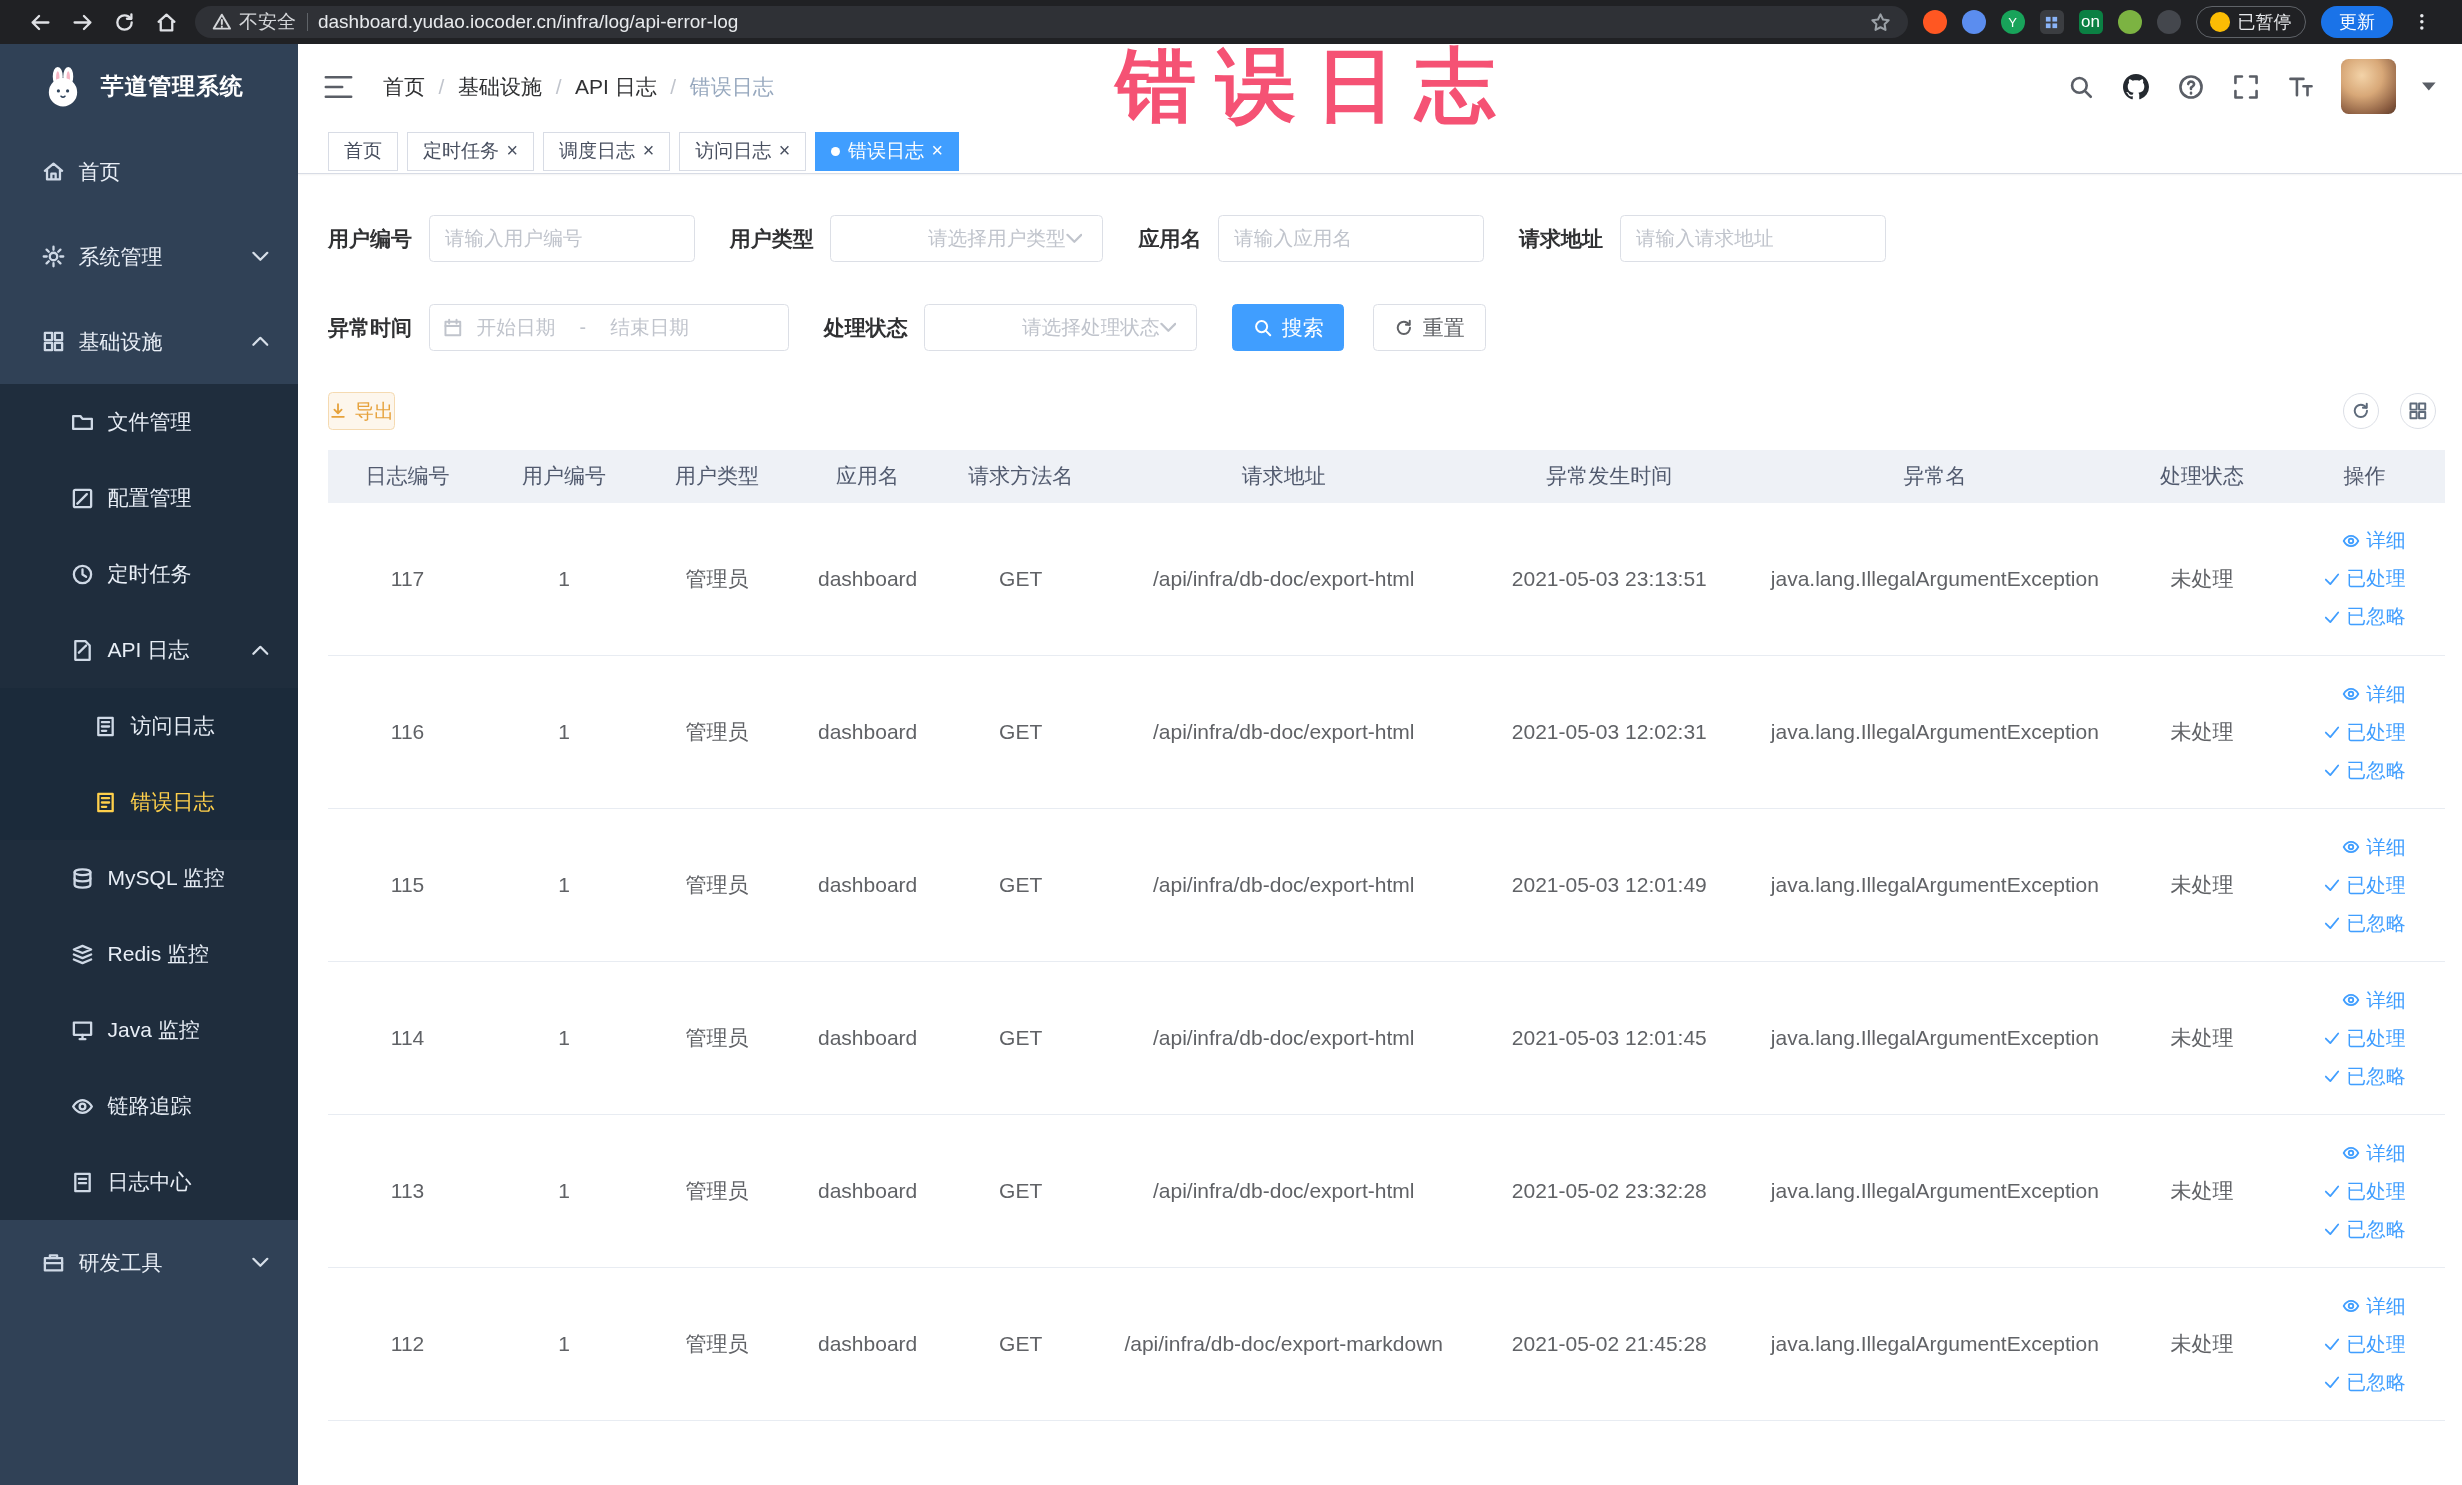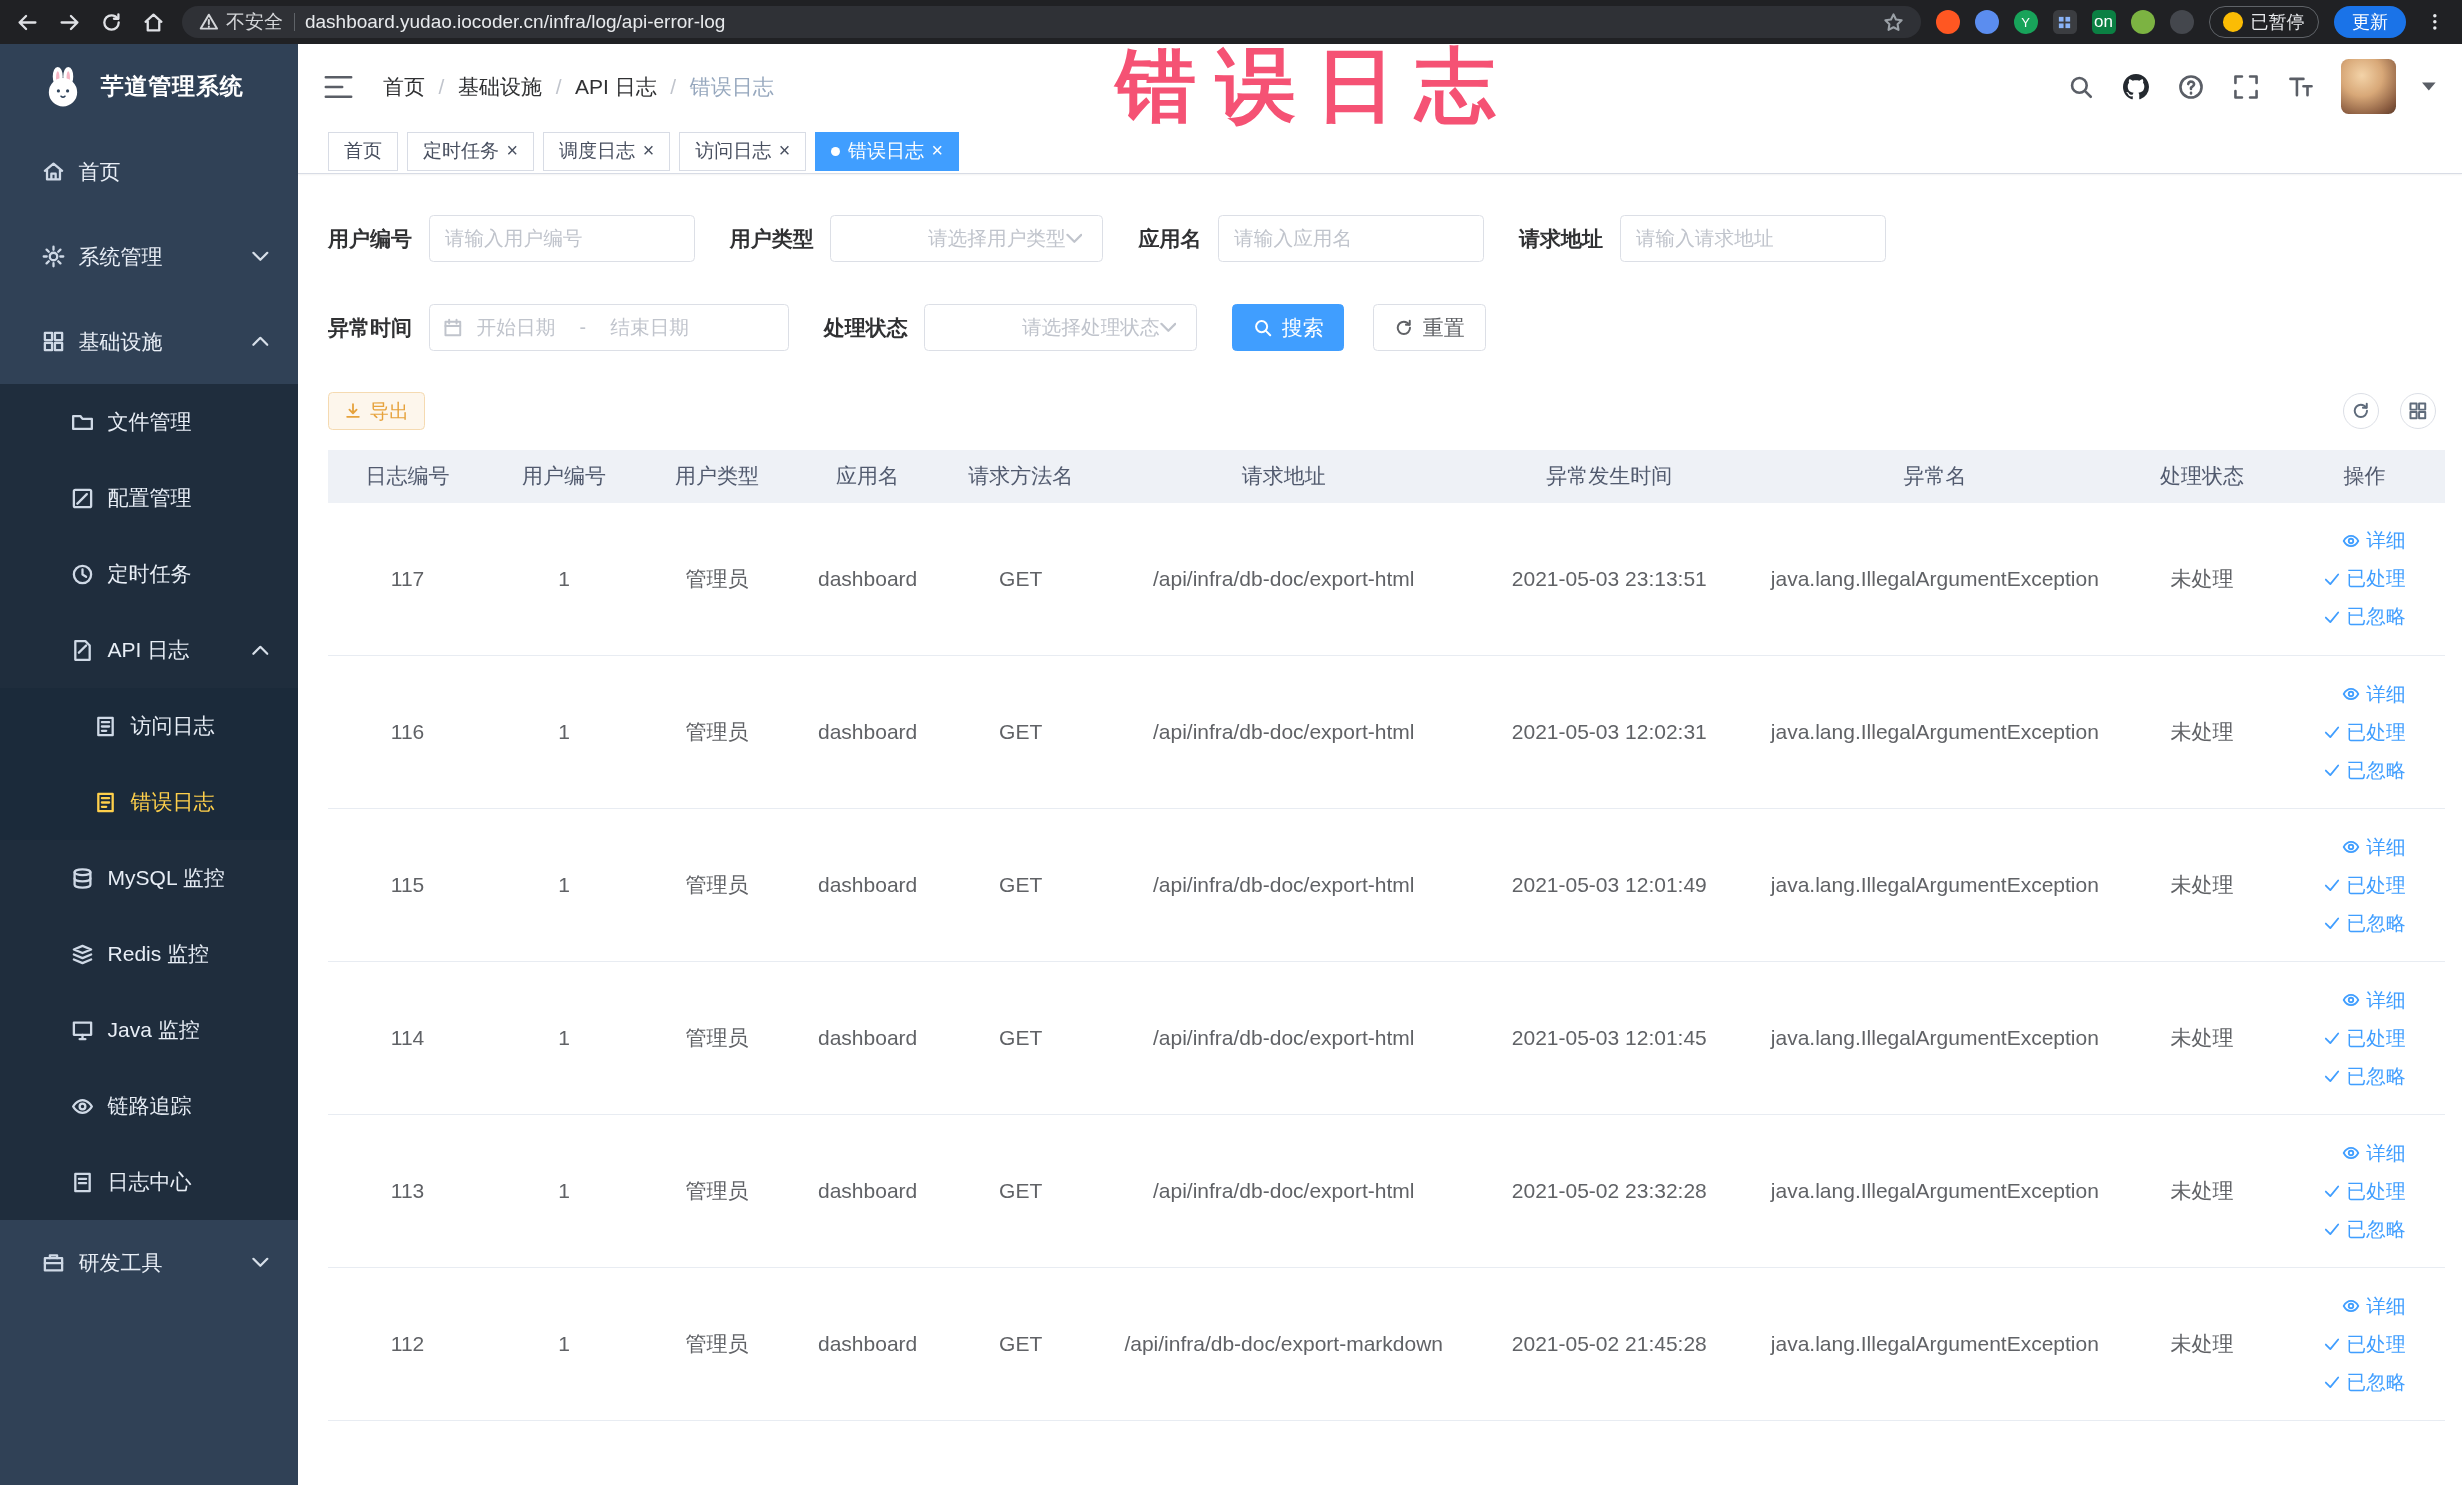--- a/index.html
+++ b/index.html
@@ -5,21 +5,21 @@
   * { margin:0; padding:0; box-sizing:border-box; }
   html,body { background:#fff; }
   body { font-family:"Liberation Sans","DejaVu Sans",sans-serif; }
   .screen { width:2462px; height:1486px; display:flex; flex-direction:column; overflow:hidden; background:#fff; position:relative; }
 
   
   .icon svg { display:block; stroke:currentColor; fill:none; stroke-width:1.6; stroke-linecap:round; stroke-linejoin:round; }
   .icon.fill svg { fill:currentColor; stroke:none; }
 
   
-  .browser { height:44px; flex:none; background:#202124; display:flex; align-items:center; padding:0 14px; gap:15px; color:#e8eaed; }
+  .browser { height:44px; flex:none; background:#202124; display:flex; align-items:center; padding:0 27px; gap:15px; color:#e8eaed; }
   .b-ic { width:27px; height:27px; color:#dfe1e5; display:flex; align-items:center; justify-content:center; flex:none; cursor:pointer; }
   .b-ic svg { width:23px; height:23px; }
   .omnibox { flex:1; height:32px; background:#2f3136; border-radius:16px; display:flex; align-items:center; padding:0 16.7px; gap:10.6px; min-width:0; }
   .omnibox .sec { display:flex; align-items:center; gap:7.6px; color:#d4d6d9; font-size:19px; flex:none; }
   .omni-sep { width:0.8px; height:18px; background:#5f6368; flex:none; }
   .url { font-size:19px; color:#e8eaed; white-space:nowrap; overflow:hidden; flex:1; }
   .omnibox .star { margin-left:auto; color:#9aa0a6; }
   .ext { width:24px; height:24px; border-radius:50%; flex:none; display:flex; align-items:center; justify-content:center; font-size:13px; color:#fff; cursor:pointer; }
   .ext.sq { border-radius:5.3px; }
   .pill { height:32px; border:0.8px solid #5f6368; border-radius:16px; display:flex; align-items:center; gap:7.6px; padding:0 13.6px; font-size:18px; color:#e8eaed; flex:none; cursor:pointer; }
@@ -94,21 +94,21 @@
   .fdate .ph { font-size:19.7px; color:#c0c4cc; }
   .fdate .rsep { font-size:19.7px; color:#c0c4cc; padding:0 10.6px; }
   .btn { height:47px; border-radius:4.5px; display:flex; align-items:center; gap:9px; padding:0 19.7px; font-size:21px; cursor:pointer; border:0.8px solid transparent;text-align:center; }
   .btn .bic { width:19.7px; height:19.7px; }
   .btn .bic svg { width:19.7px; height:19.7px; }
   .btn-primary { background:#409eff; border-color:#409eff; color:#fff; }
   .btn-plain { background:#fff; border-color:#dcdfe6; color:#606266; }
   .btn-group { display:flex; align-items:center; gap:29px; }
 
   .toolbar-row { margin-top:41px; display:flex; align-items:center; justify-content:space-between; }
-  .btn-export { height:38px; border-radius:4.5px; background:#fdf6ec; border:0.8px solid #f5dab1; color:#e6a23c; font-size:19.7px; display:flex; align-items:center; gap:7.6px; padding:0 15px; cursor:pointer;text-align:center; }
+  .btn-export { height:38px; border-radius:4.5px; background:#fdf6ec; border:0.8px solid #f5dab1; color:#e6a23c; font-size:19.7px; display:flex; align-items:center; gap:7.6px; padding:0 0; cursor:pointer;text-align:center; }
   .btn-export .bic { width:18px; height:18px; }
   .btn-export .bic svg { width:18px; height:18px; }
   .tool-circles { display:flex; align-items:center; gap:21px; margin-right:9px; }
   .circle-btn { width:36px; height:36px; border-radius:50%; border:0.8px solid #dcdfe6; background:#fff; display:flex; align-items:center; justify-content:center; color:#5f6b7b; cursor:pointer; }
   .circle-btn svg { width:19.7px; height:19.7px; }
 
   
   .log-table { width:100%; border-collapse:collapse; table-layout:fixed; margin-top:19.7px; }
   .log-table th { height:53px; background:#eef1f6; color:#515a6e; font-size:21px; font-weight:400; text-align:center; white-space:nowrap; }
   .log-table td { height:153px; color:#606266; font-size:21px; text-align:center; border-bottom:0.8px solid #e8ecf2; white-space:nowrap; overflow:hidden; }

